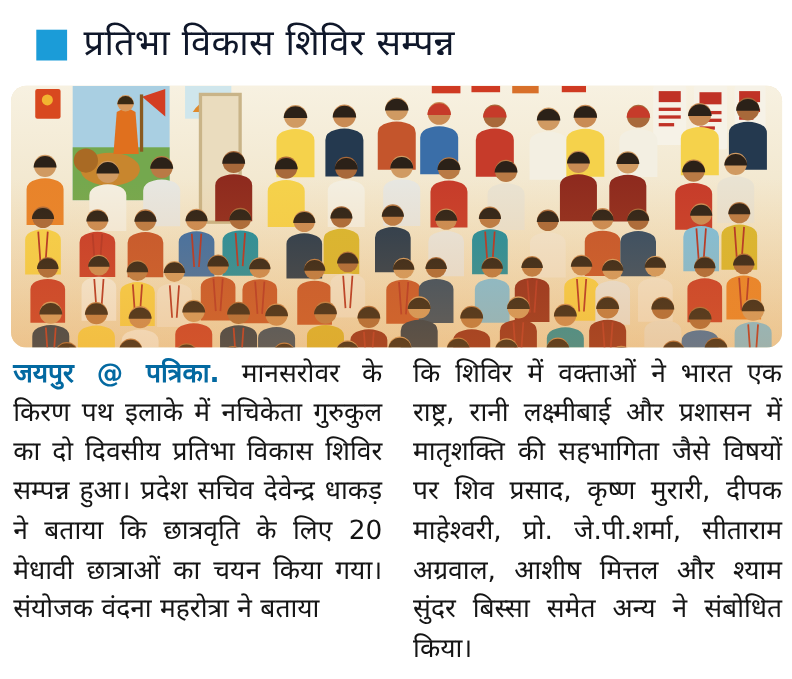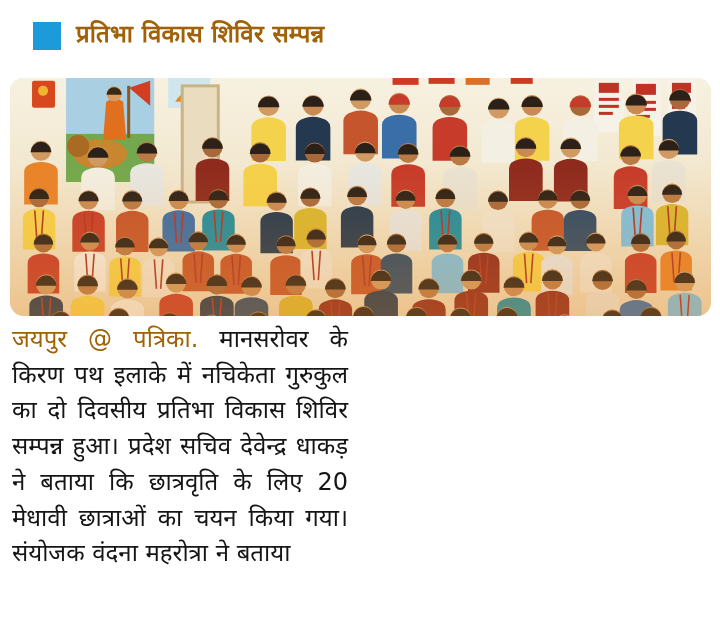--- a/index.html
+++ b/index.html
@@ -14,23 +14,23 @@
   .headline-row {
     position: absolute; left: 33px; top: 22px;
     display: flex; align-items: center; gap: 15px;
   }
   .headline-bullet {
     width: 28px; height: 28px;
     background: #1b9cd8;
     flex: 0 0 auto;
   }
   .headline-text {
-    font-size: 24px;
-    font-weight: 700;
-    color: #a16207;
+    font-size: 33px;
+    font-weight: 400;
+    color: #0f172a;
     letter-spacing: 0.2px;
     white-space: nowrap;
     line-height: 1;
     padding-bottom: 4px;
   }
   .photo-frame {
     position: absolute; left: 10px; top: 78px;
     width: 701px; height: 238px;
     border-radius: 14px;
     overflow: hidden;
@@ -42,21 +42,21 @@
     width: 699px;
     display: flex; gap: 28px;
   }
   .column {
     width: 336px;
     font-size: 24px;
     line-height: 35.7px;
     text-align: justify;
     color: #151515;
   }
-  .dateline { font-weight: 400; color: #a16207; }
+  .dateline { font-weight: 700; color: #0369a1; }
 </style>
 </head>
 <body>
 
 <header class="headline-row">
   <span class="headline-bullet" style="background: rgb(27, 156, 216);"></span>
   <h1 class="headline-text">प्रतिभा विकास शिविर सम्पन्न</h1>
 </header>
 
 <figure class="photo-frame">
@@ -406,13 +406,14 @@
         <circle cx="640.0225436870869" cy="238.91952258348465" r="10.35" fill="#a8693a"></circle>
         <path d="M 629.3275436870869 240.41952258348465 A 10.695 10.695 0 0 1 650.717543687087 240.41952258348465 Z" fill="#2b2118"></path>
       </g>
 
     <rect width="700" height="238" fill="url(#warm)"></rect>
   </svg>
 </figure>
 
 <section class="columns">
   <p class="column"><span class="dateline">जयपुर @ पत्रिका.</span><span> मानसरोवर के किरण पथ इलाके में नचिकेता गुरुकुल का दो दिवसीय प्रतिभा विकास शिविर सम्पन्न हुआ। प्रदेश सचिव देवेन्द्र धाकड़ ने बताया कि छात्रवृति के लिए 20 मेधावी छात्राओं का चयन किया गया। संयोजक वंदना महरोत्रा ने बताया</span></p>
+  <p class="column">कि शिविर में वक्ताओं ने भारत एक राष्ट्र, रानी लक्ष्मीबाई और प्रशासन में मातृशक्ति की सहभागिता जैसे विषयों पर शिव प्रसाद, कृष्ण मुरारी, दीपक माहेश्वरी, प्रो. जे.पी.शर्मा, सीताराम अग्रवाल, आशीष मित्तल और श्याम सुंदर बिस्सा समेत अन्य ने संबोधित किया।</p>
 </section>
 
 </body></html>

